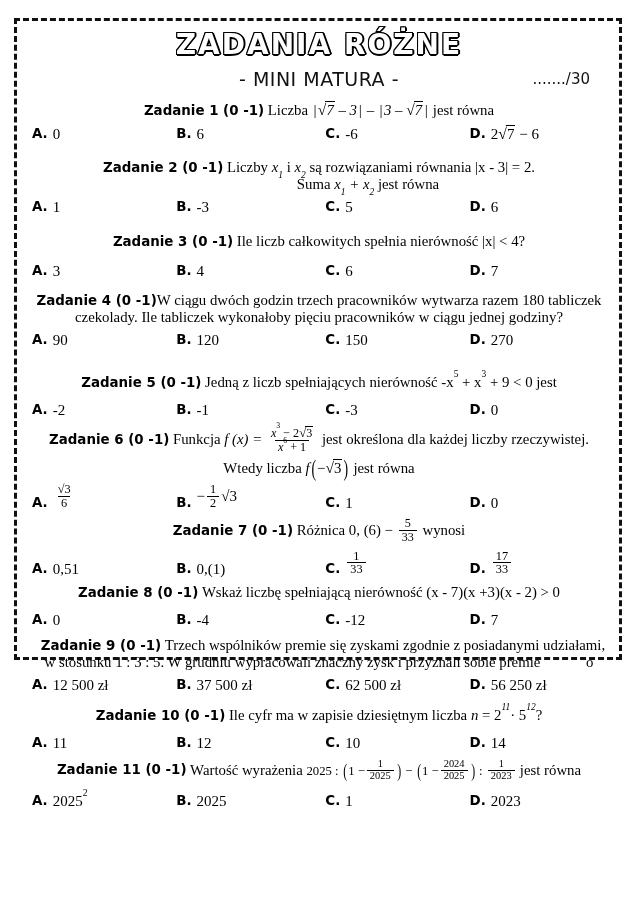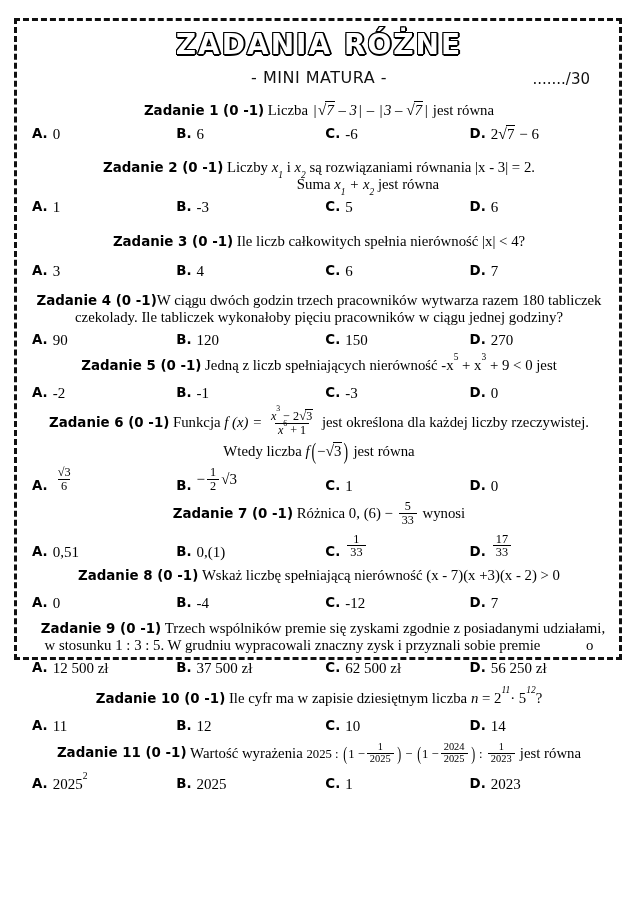--- a/index.html
+++ b/index.html
@@ -47,21 +47,21 @@
       -1px  1px 0 #000, 1px  1px 0 #000,
        0px  2px 0 #000, 2px 0px 0 #000;
   }
   .subtitle-row {
     position: relative;
     height: 26px;
   }
   .subtitle {
     text-align: center;
     font-family: "DejaVu Sans", sans-serif;
-    font-size: 16px;
+    font-size: 19px;
     letter-spacing: 0.5px;
     color: #111;
   }
   .score {
     position: absolute;
     right: 16px; top: 2px;
     font-family: "DejaVu Sans", sans-serif;
     font-size: 15px;
     letter-spacing: 0px;
     color: #111;
@@ -269,21 +269,21 @@
             <span class="let">C.</span>
             <span class="val">150</span>
           </div>
         <div class="opt c4">
             <span class="let">D.</span>
             <span class="val">270</span>
           </div>
       </div>
     </div>
 
-    <div class="q" style="margin-top:9px">
+    <div class="q" style="margin-top:26px">
       <div class="q-body">
         <span class="q-label">Zadanie 5 (0 -1)</span>
         <span class="q-text">
           <span>Jedną z liczb spełniających nierówność -x</span><sup>5</sup>
           <span>+ x</span><sup>3</sup>
           <span>+ 9 &lt; 0 jest</span>
         </span>
       </div>
       <div class="opts" style="margin-top:11px">
         <div class="opt c1">

